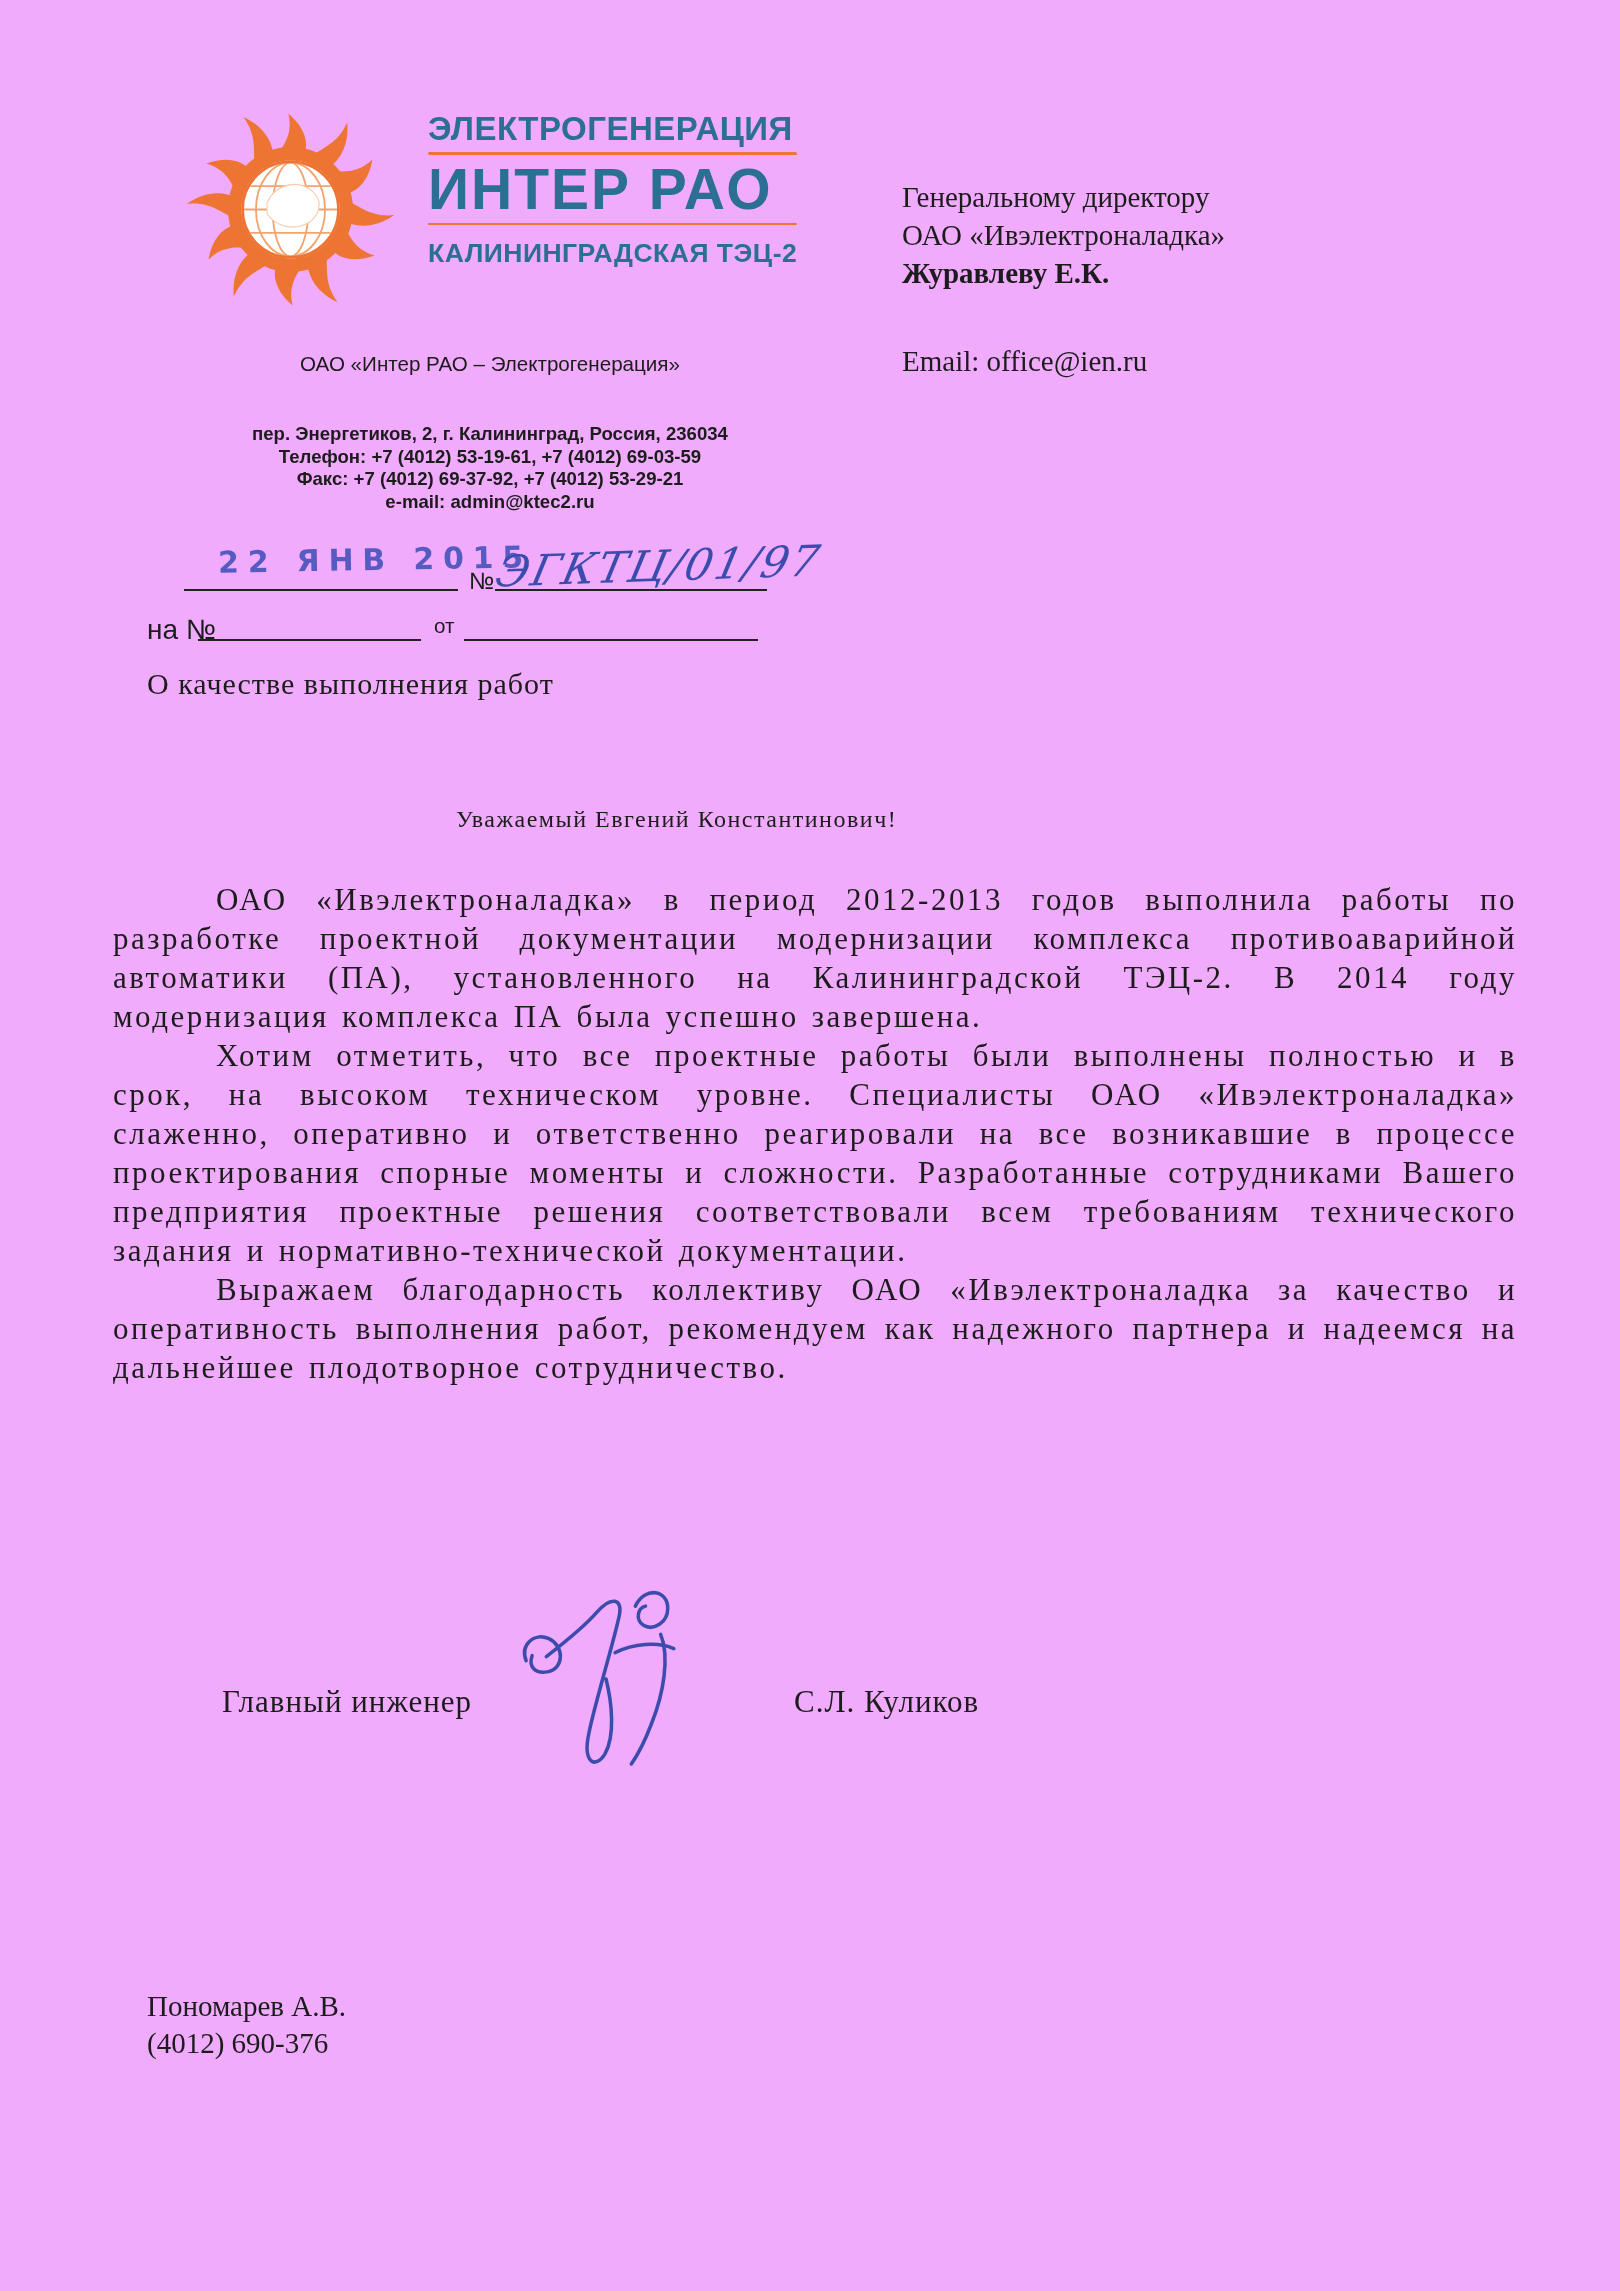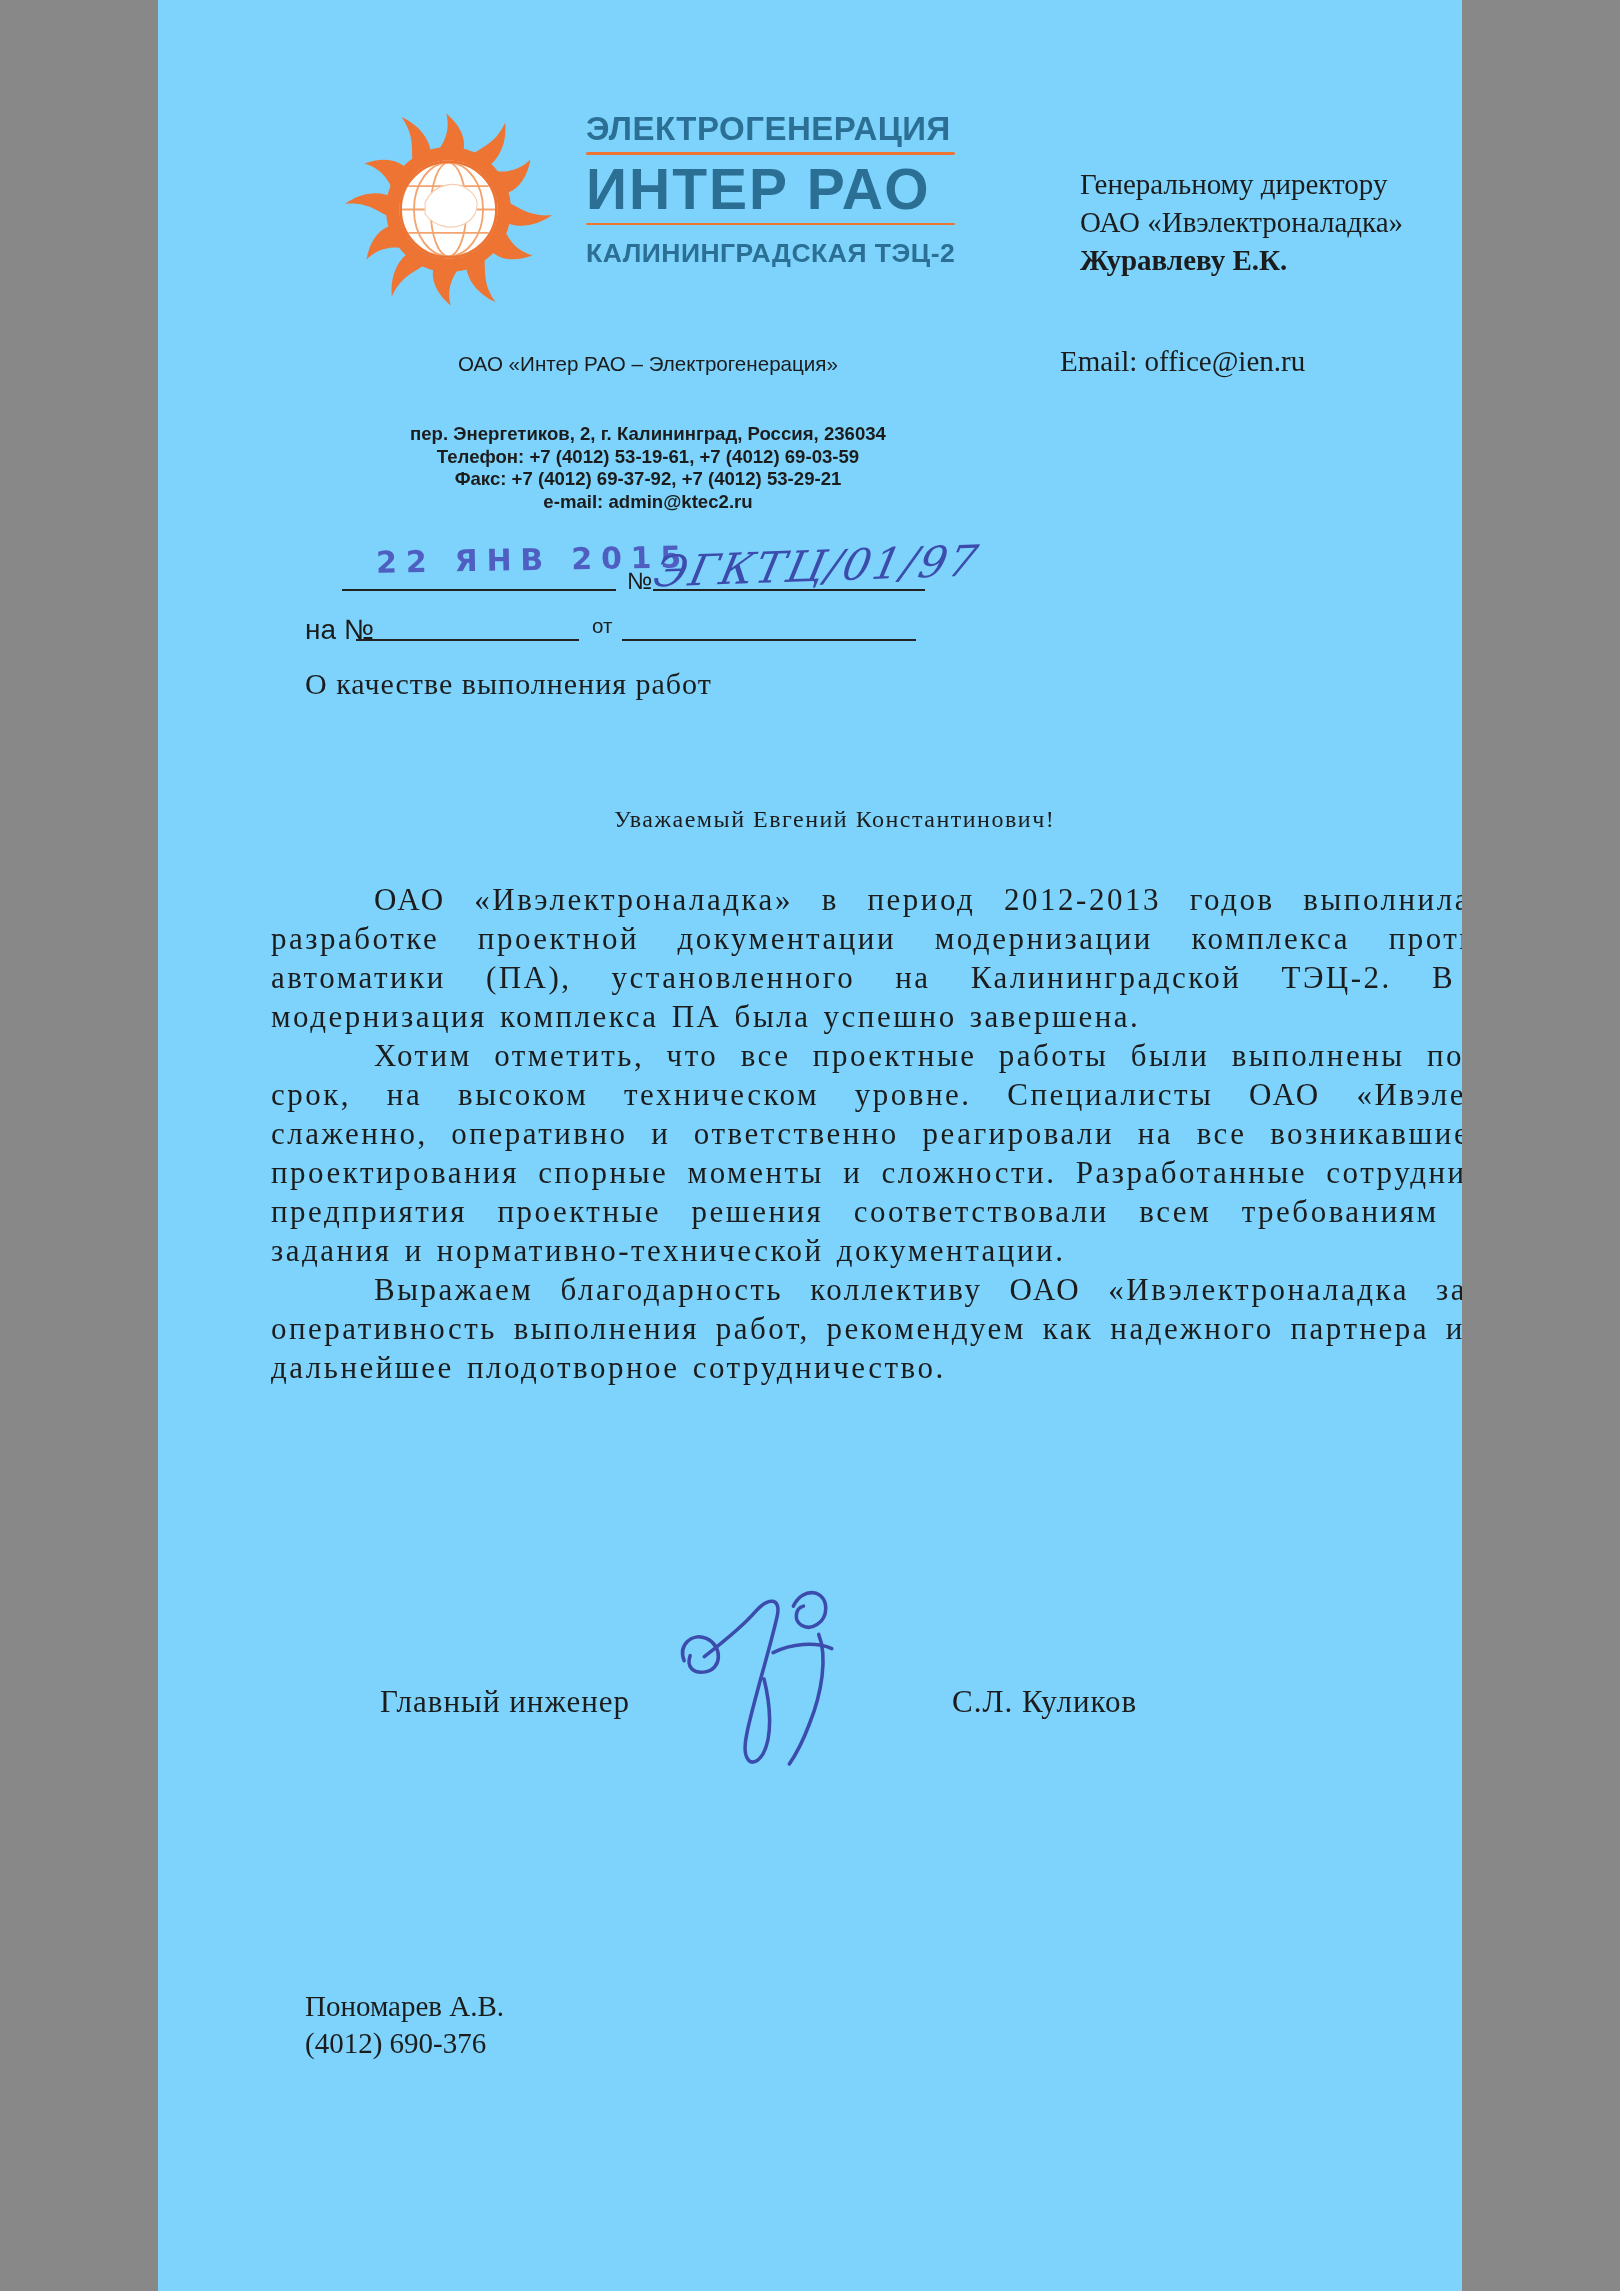--- a/index.html
+++ b/index.html
@@ -5,23 +5,23 @@
   :root{
     --brand-teal:#2b6f94;
     --brand-orange:#ee7434;
     --stamp-blue:#4b55bd;
     --ink-blue:#3c4cac;
     --text-black:#1c1c1c;
   }
   html,body{margin:0;padding:0;background:#888;}
   .page{
     position:relative;
-    width:1304px;height:2292px;
+    width:1620px;height:2292px;
     margin:0 auto;
-    background:#7dd3fc;
+    background:#f0abfc;
     font-family:"Liberation Serif", serif;
     color:var(--text-black);
     overflow:hidden;
   }
   .abs{position:absolute;}
 
   
   .logo-sun{left:179px;top:98px;width:223px;height:223px;}
   .logo-text{left:428px;top:110px;width:369px;}
   .logo-line1{
@@ -67,21 +67,21 @@
   }
   .rule-no{left:495px;top:589px;width:272px;}
   .na-label{left:147px;top:614px;font-family:"Liberation Sans",sans-serif;font-size:28px;}
   .rule-na{left:198px;top:639px;width:223px;}
   .ot-label{left:434px;top:614px;font-family:"Liberation Sans",sans-serif;font-size:20.6px;}
   .rule-ot{left:464px;top:639px;width:294px;}
 
   .subject{left:147px;top:667px;font-size:30px;letter-spacing:1px;}
 
   
-  .recipient{left:902px;top:165px;font-size:29px;line-height:38px;margin-left:20px;}
+  .recipient{left:902px;top:178px;font-size:29px;line-height:38px;}
   .recipient .bold{font-weight:bold;}
   .recipient-email{left:902px;top:345px;font-size:29px;}
 
   
   .salutation{left:456px;top:806px;font-size:24px;letter-spacing:1.5px;}
   .body-text{
     left:113px;top:880px;width:1404px;
     font-size:31px;line-height:39px;letter-spacing:2.5px;word-spacing:2.9px;
     text-align:justify;
   }

